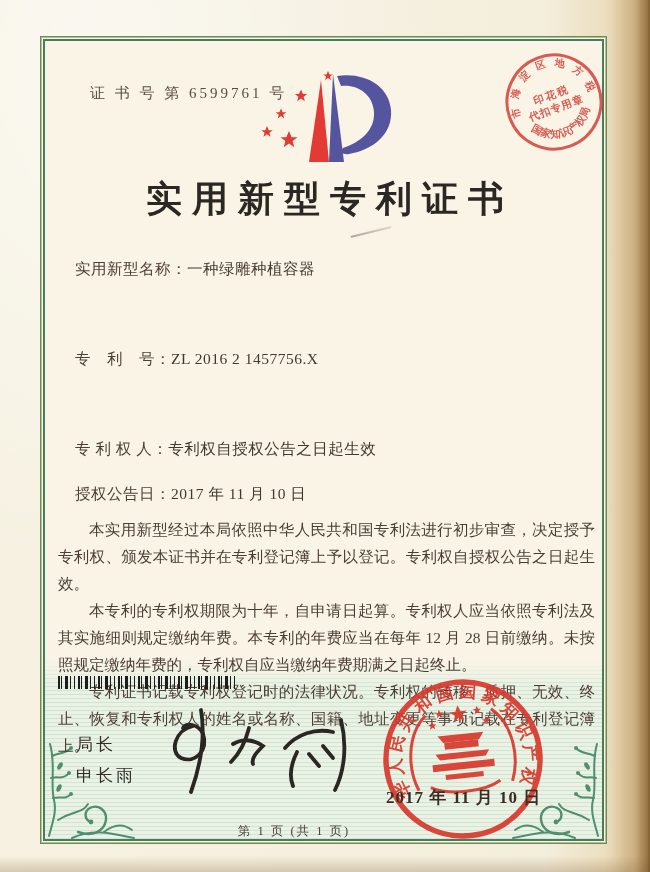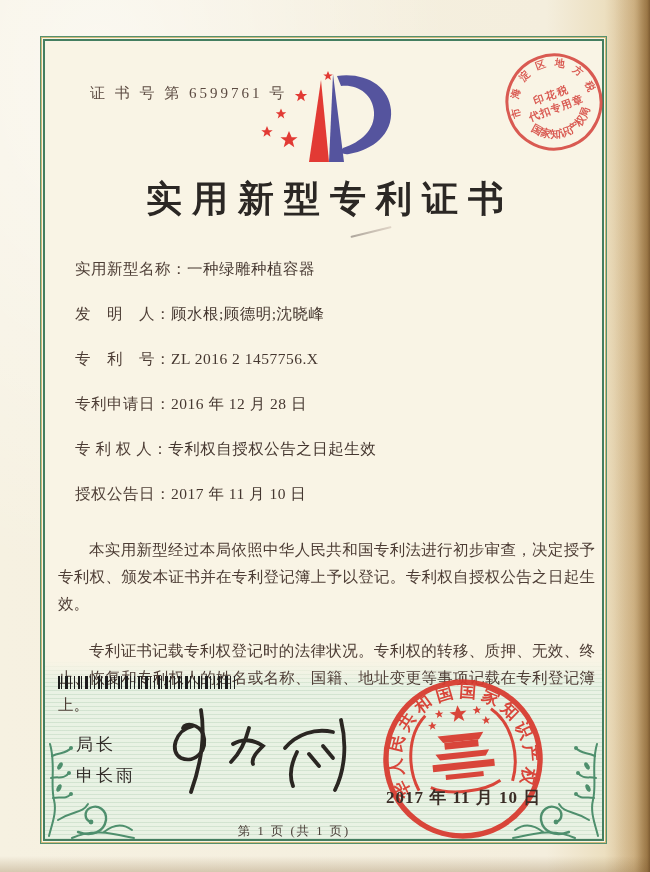--- a/index.html
+++ b/index.html
@@ -42,21 +42,21 @@
     left:0; width:650px; top:175px; text-align:center; font-size:36px; font-weight:bold;
     letter-spacing:10px; text-indent:10px; color:#2b2724;
   }
   .field { left:75px; font-size:15.5px; letter-spacing:.5px; color:#4e3e36; }
   .f1{top:259px}.f2{top:304px}.f3{top:349px}.f4{top:394px}.f5{top:439px}.f6{top:484px}
   .field .val{ color:#453730; }
   .body-text {
     left:58px; top:516px; width:537px; font-size:15.5px; line-height:27px;
     text-align:justify; color:#4d3d35;
   }
-  .body-text p { text-indent:2em;margin-top:20px; }
+  .body-text p { text-indent:2em; }
   .barcode {
     position:absolute; left:58px; top:676px; width:179px; height:13px; z-index:4;
     background:repeating-linear-gradient(90deg,
       #1d1d1d 0 2px, transparent 2px 3px, #1d1d1d 3px 4px, transparent 4px 7px,
       #1d1d1d 7px 10px, transparent 10px 12px, #1d1d1d 12px 13px, transparent 13px 16px,
       #1d1d1d 16px 17px, transparent 17px 20px);
   }
   .signer-title { left:76px; top:733px; font-size:17px; letter-spacing:3px; color:#332e2a;font-family:Liberation Mono, monospace; }
   .signer-name  { left:76px; top:764px; font-size:17px; letter-spacing:3px; color:#332e2a; }
   .signature { position:absolute; left:145px; top:700px; z-index:5; }
@@ -106,38 +106,33 @@
     <use href="#st" transform="translate(44,72) scale(9)" fill="#e23a34"></use>
   </svg>
 
   <div class="smudge"></div>
 
   <div class="text field f1">
     <span class="lbl">实用新型名称：</span><span class="val">一种绿雕种植容器</span>
   </div>
 
   <div class="text title">实用新型专利证书</div>
-  <div class="text field f2">
-    <span class="lbl">发　明　人：</span><span class="val">顾水根;顾德明;沈晓峰</span>
-  </div>
   <div class="text field f3">
     <span class="lbl">专　利　号：</span><span class="val">ZL 2016 2 1457756.X</span>
   </div>
-  <div class="text field f4">
-    <span class="lbl">专利申请日：</span><span class="val">2016 年 12 月 28 日</span>
-  </div>
   <div class="text field f5">
     <span class="lbl">专 利 权 人：</span><span class="val">专利权自授权公告之日起生效</span>
   </div>
   <div class="text field f6">
     <span class="lbl">授权公告日：</span><span class="val">2017 年 11 月 10 日</span>
   </div>
 
   <div class="text body-text">
     <p>本实用新型经过本局依照中华人民共和国专利法进行初步审查，决定授予专利权、颁发本证书并在专利登记簿上予以登记。专利权自授权公告之日起生效。</p>
+    <p>本专利的专利权期限为十年，自申请日起算。专利权人应当依照专利法及其实施细则规定缴纳年费。本专利的年费应当在每年 12 月 28 日前缴纳。未按照规定缴纳年费的，专利权自应当缴纳年费期满之日起终止。</p>
     <p>专利证书记载专利权登记时的法律状况。专利权的转移、质押、无效、终止、恢复和专利权人的姓名或名称、国籍、地址变更等事项记载在专利登记簿上。</p>
   </div>
 
   <div class="barcode"></div>
 
   <div class="text signer-title">局长</div>
   <div class="text signer-name">申长雨</div>
 
   <svg class="signature" width="240" height="95" viewBox="0 0 240 95">
     <g fill="none" stroke="#2a2622" stroke-width="3.8" stroke-linecap="round">

